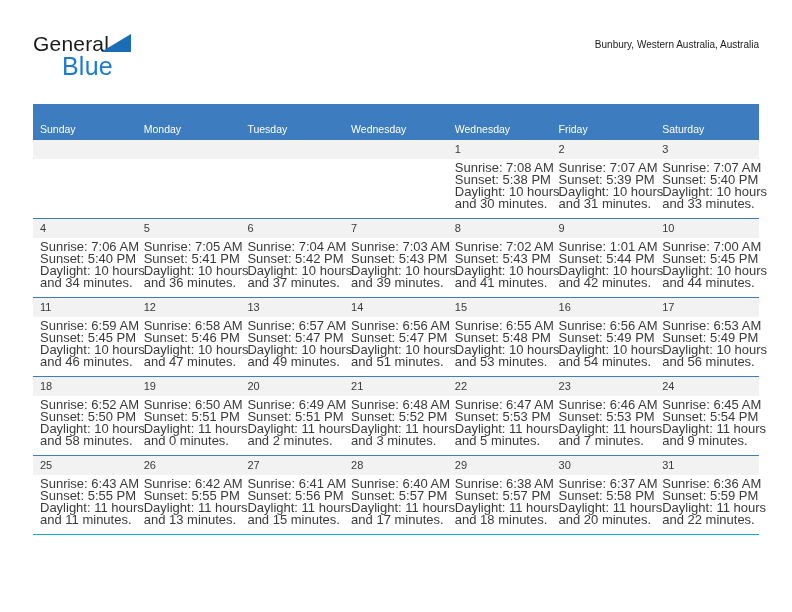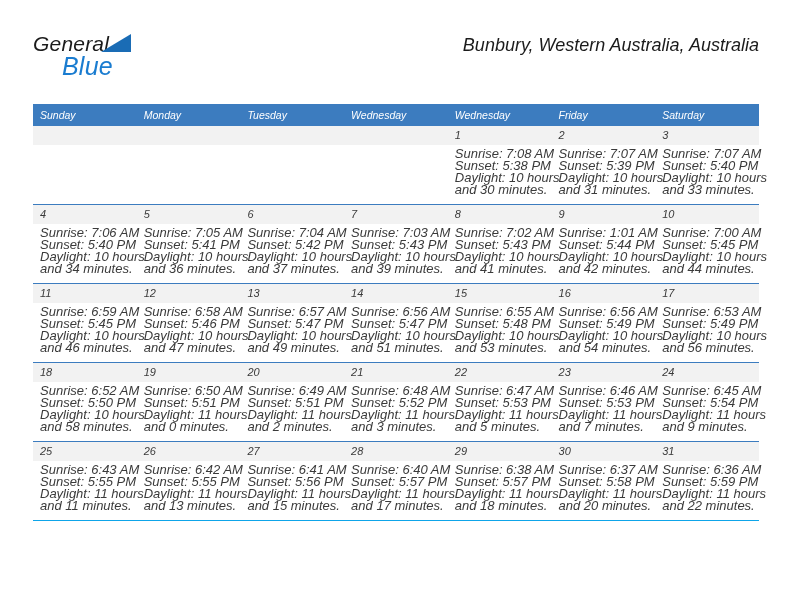--- a/index.html
+++ b/index.html
@@ -12,21 +12,20 @@
     background: #ffffff;
     font-family: "Liberation Sans", sans-serif;
     color: #222222;
     overflow: hidden;
   }
   .page {
     position: relative;
     width: 703px;
     height: 612px;
     box-sizing: border-box;
-    font-style: italic;
   }
 
   
   .top {
     position: absolute;
     left: 33px;
     top: 26px;
     width: 726px;
     height: 72px;
   }
@@ -69,21 +68,21 @@
     top: 0;
     text-align: right;
   }
   .cal-title {
     font-size: 27px;
     color: #1b1b1b;
     line-height: 34px;
     white-space: nowrap;
   }
   .cal-sub {
-    font-size: 18px;
+    font-size: 10px;
     color: #1b1b1b;
     line-height: 20px;
     margin-top: 9px;
     white-space: nowrap;
   }
 
   
   .calendar {
     position: absolute;
     left: 33px;
@@ -91,21 +90,21 @@
     width: 726px;
     border-collapse: collapse;
     table-layout: fixed;
   }
   .calendar th {
     background: #3c7cbf;
     color: #ffffff;
     font-size: 10.5px;
     font-weight: normal;
     text-align: left;
-    padding: 5px 0 5px 7px;
+    padding: 19px 0 5px 7px;
     height: 12px;
     border: none;
   }
   .calendar td {
     width: 103.7px;
     height: 78px;
     vertical-align: top;
     padding: 0;
     border: none;
     border-bottom: 1px solid #3c7cbf;

